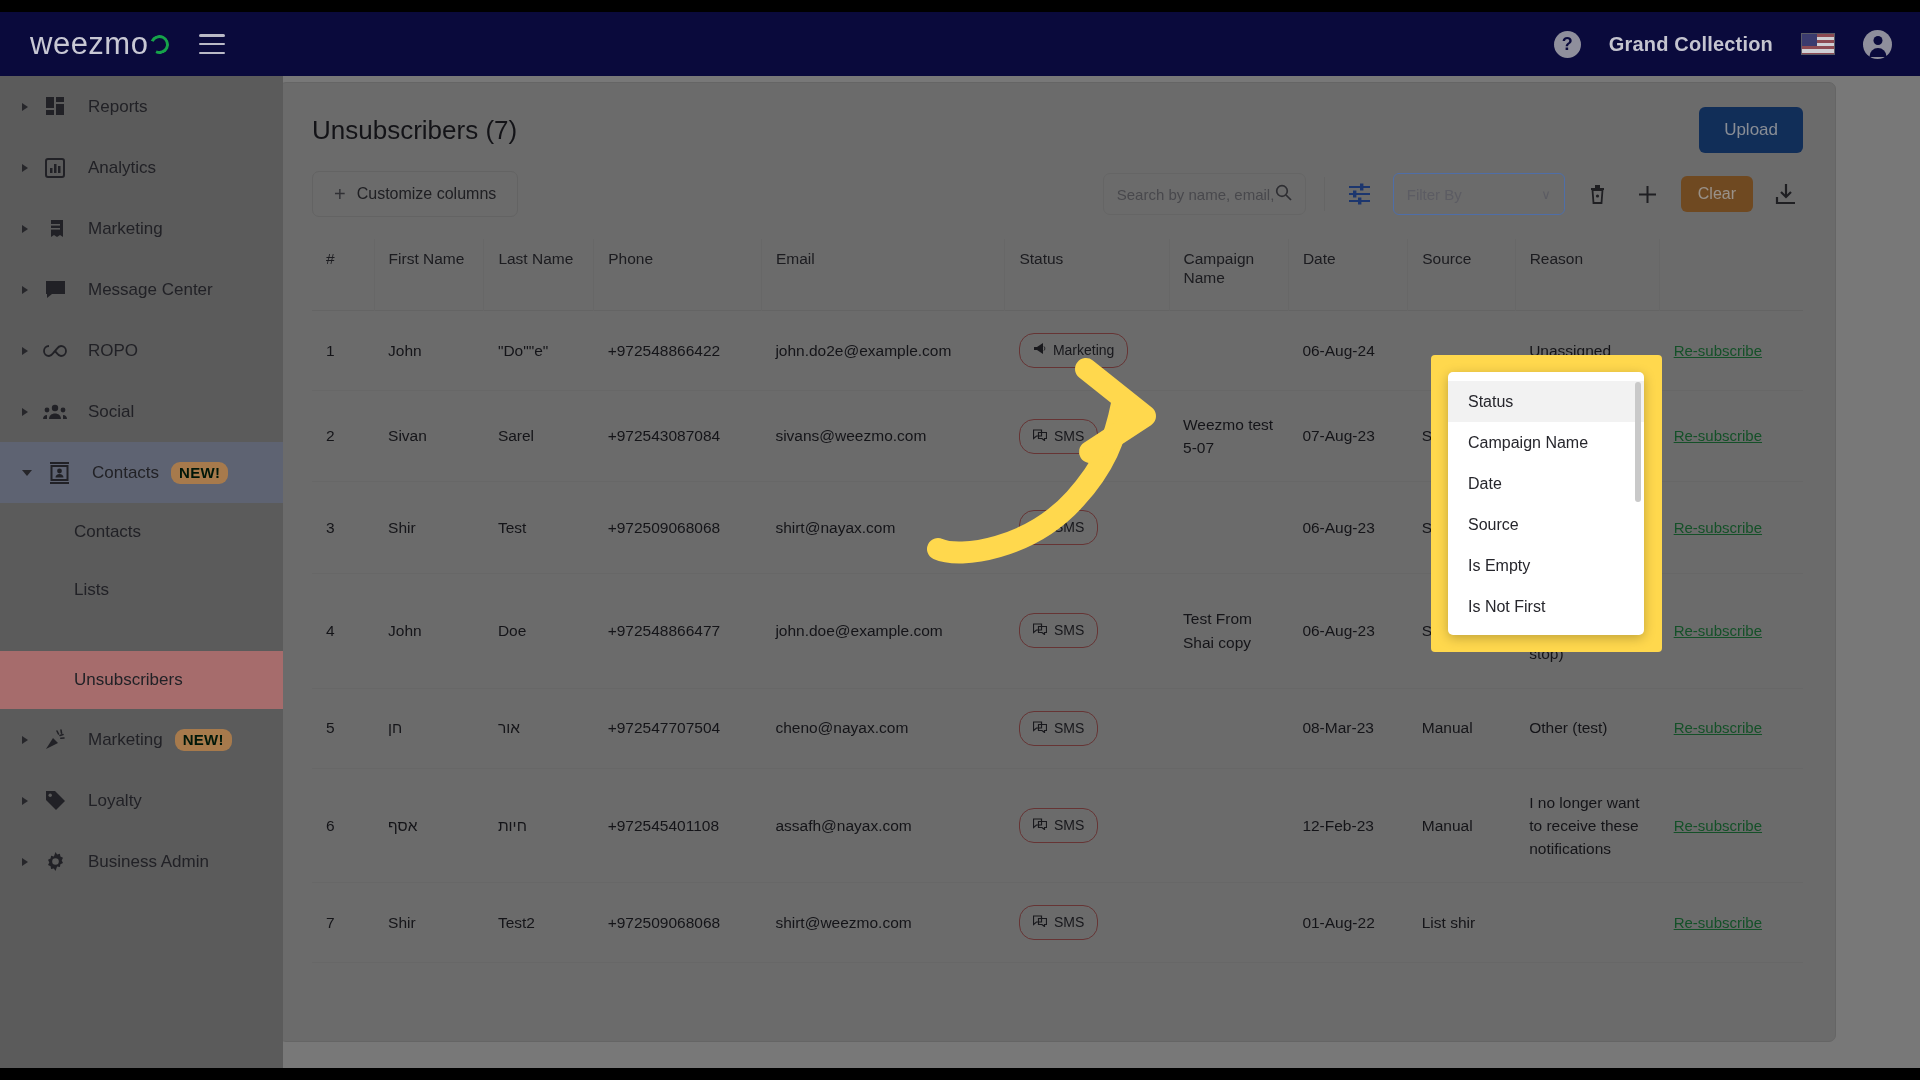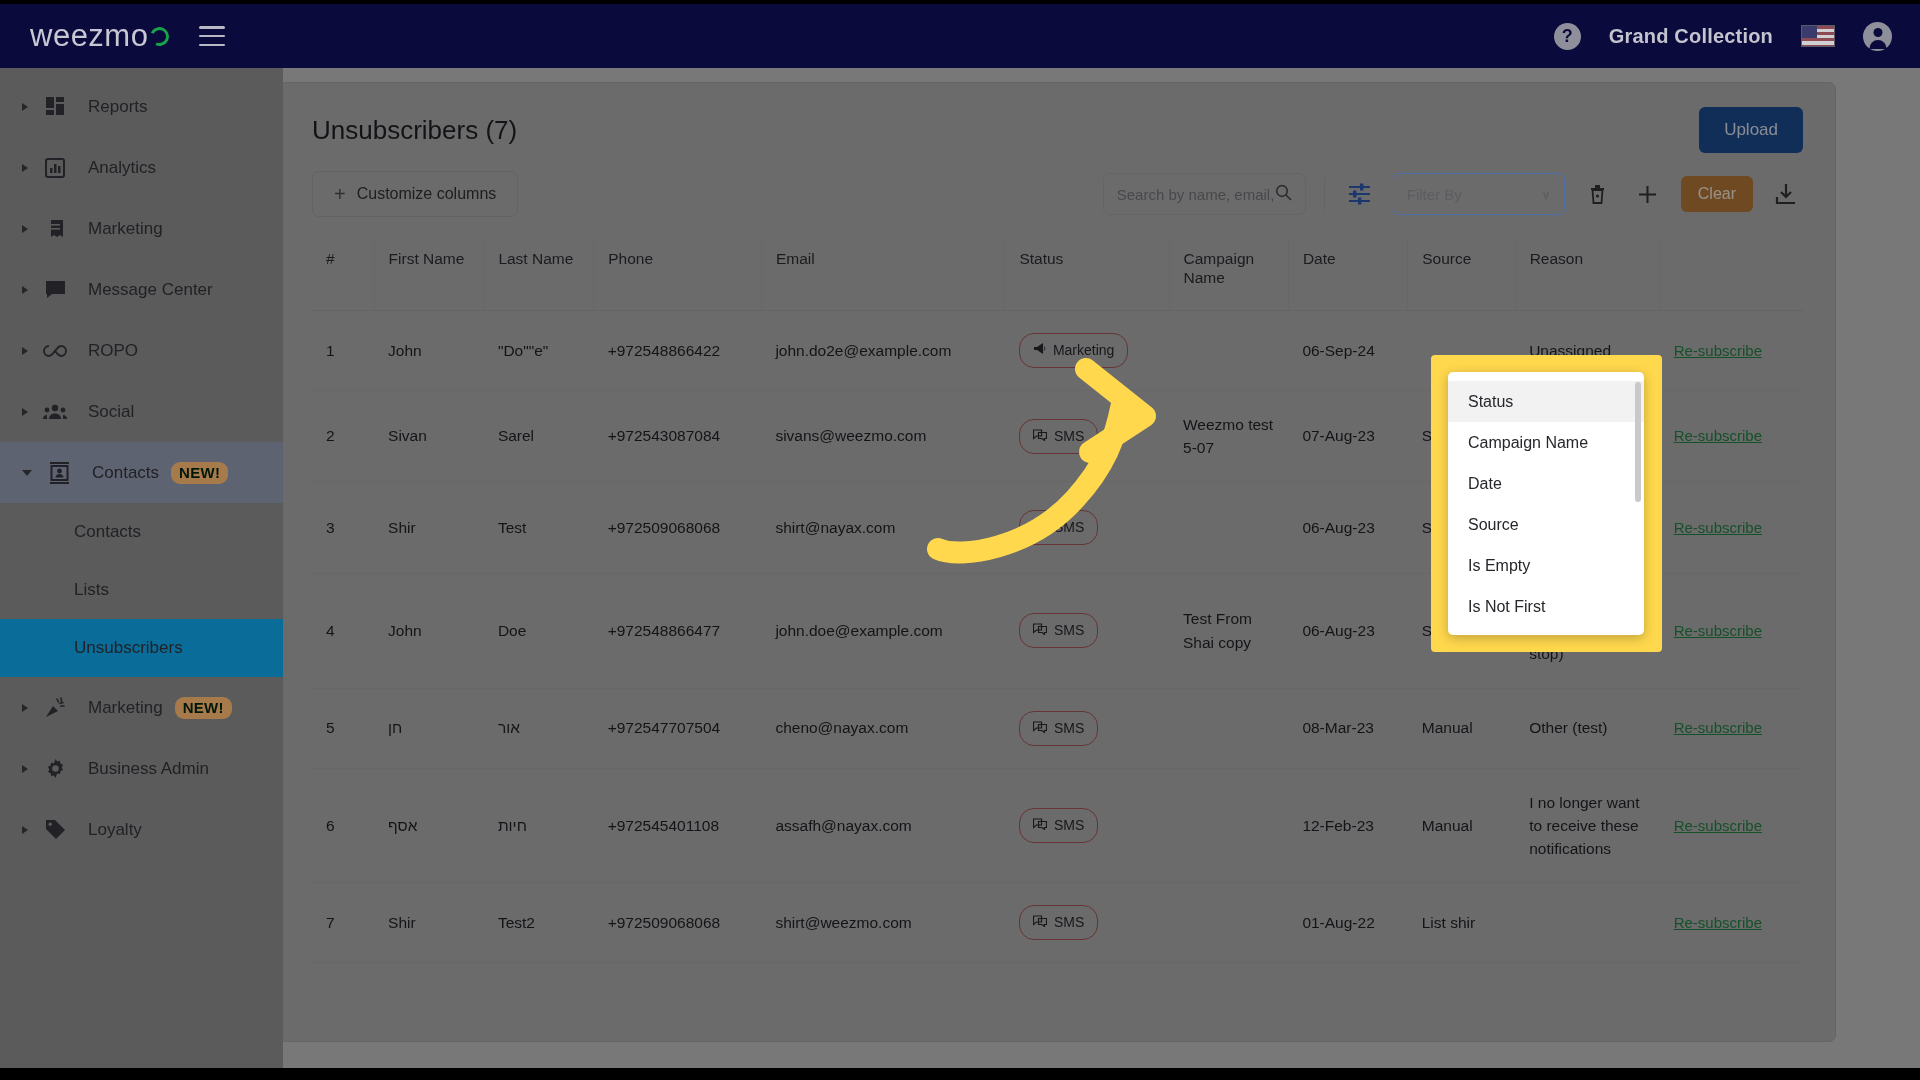--- a/index.html
+++ b/index.html
@@ -22,21 +22,21 @@
   
   #dim {
     position: absolute; inset: 0;
     background: rgba(0,0,0,0.34);
     pointer-events: none;
     z-index: 40;
   }
 
   
   #topbar {
-    position: absolute; left: 0; top: 4px;
+    position: absolute; left: 0; top: 12px;
     width: 1920px; height: 64px;
     background: #0a0a3c;
     display: flex; align-items: center;
     z-index: 50;
   }
   .logo {
     margin-left: 30px;
     font-size: 31px;
     letter-spacing: 0.5px;
     color: #c8c8d4;
@@ -134,21 +134,21 @@
     padding: 2.5px 8px; border-radius: 9px;
     letter-spacing: .3px;
   }
   .subnav-row {
     height: 58px;
     display: flex; align-items: center;
     padding-left: 74px;
     font-size: 17px; color: #33333a;
     cursor: pointer;
   }
-  .subnav-row.active { background: #0ea5e9; }
+  .subnav-row.active { background: #fca5a5; margin-top: 32px; }
 
   
   #content {
     position: absolute; left: 279px; top: 18px;
     width: 1557px; height: 960px;
     background: #a3a3a3;
     border: 1px solid #9a9a9a;
     border-radius: 7px;
     overflow: hidden;
   }
@@ -431,36 +431,36 @@
           </svg>
       </div>
       <div class="nav-label">Marketing</div>
       <div class="badge-new">NEW!</div>
     </div>
 
     <div class="nav-row">
       <div class="caret"></div>
       <div class="nav-icon">
         <svg width="21" height="21" viewBox="0 0 21 21">
+            <path d="M10 1H1v9l10 10 9-9L10 1z" fill="#33333a"></path>
+            <circle cx="5.2" cy="5.2" r="1.7" fill="#8a8a8a"></circle>
+          </svg>
+      </div>
+      <div class="nav-label">Loyalty</div>
+    </div>
+
+    <div class="nav-row">
+      <div class="caret"></div>
+      <div class="nav-icon">
+        <svg width="21" height="21" viewBox="0 0 21 21">
             <path d="M10.5 1l1.6 2.4 2.8-.6.5 2.8 2.6 1.2-1.3 2.6 1.3 2.6-2.6 1.2-.5 2.8-2.8-.6L10.5 20l-1.6-2.6-2.8.6-.5-2.8-2.6-1.2L4.3 11.4 3 8.8l2.6-1.2.5-2.8 2.8.6L10.5 1z" fill="#33333a"></path>
             <circle cx="10.5" cy="10.5" r="3.3" fill="#8a8a8a"></circle>
           </svg>
       </div>
       <div class="nav-label">Business Admin</div>
-    </div>
-
-    <div class="nav-row">
-      <div class="caret"></div>
-      <div class="nav-icon">
-        <svg width="21" height="21" viewBox="0 0 21 21">
-            <path d="M10 1H1v9l10 10 9-9L10 1z" fill="#33333a"></path>
-            <circle cx="5.2" cy="5.2" r="1.7" fill="#8a8a8a"></circle>
-          </svg>
-      </div>
-      <div class="nav-label">Loyalty</div>
     </div>
   </div>
 
   <div id="content">
 
     <div class="page-head">
       <div class="page-title">Unsubscribers (7)</div>
       <button class="btn-upload">Upload</button>
     </div>
 
@@ -549,21 +549,21 @@
               <td class="col-idx">1</td>
               <td class="col-fn">John</td>
               <td class="col-ln">"Do""e"</td>
               <td class="col-ph">+972548866422</td>
               <td class="col-em">john.do2e@example.com</td>
               <td class="col-st"><span class="status-pill"><span><svg width="13" height="13" viewBox="0 0 13 13">
                       <path d="M1 5h3l6-4v11L4 8H1z" fill="#26262c"></path>
                       <path d="M11 4.5c1 .6 1 3.4 0 4" stroke="#26262c" stroke-width="1" fill="none"></path>
                     </svg></span>Marketing</span></td>
               <td class="col-cn"></td>
-              <td class="col-dt">06-Sep-24</td>
+              <td class="col-dt">06-Aug-24</td>
               <td class="col-src"></td>
               <td class="col-rsn">Unassigned</td>
               <td class="col-act"><span class="relink">Re-subscribe</span></td>
             </tr>
             <tr>
               <td class="col-idx">2</td>
               <td class="col-fn">Sivan</td>
               <td class="col-ln">Sarel</td>
               <td class="col-ph">+972543087084</td>
               <td class="col-em">sivans@weezmo.com</td>

